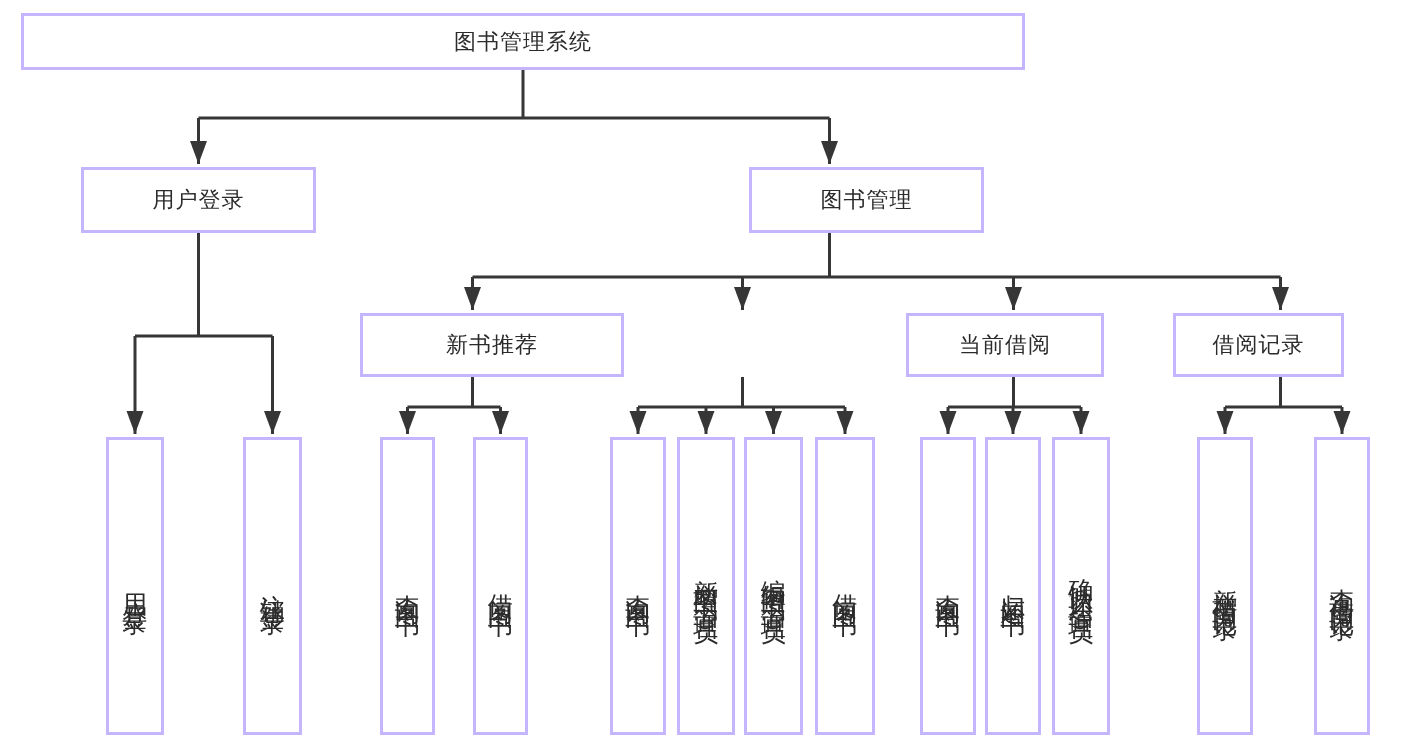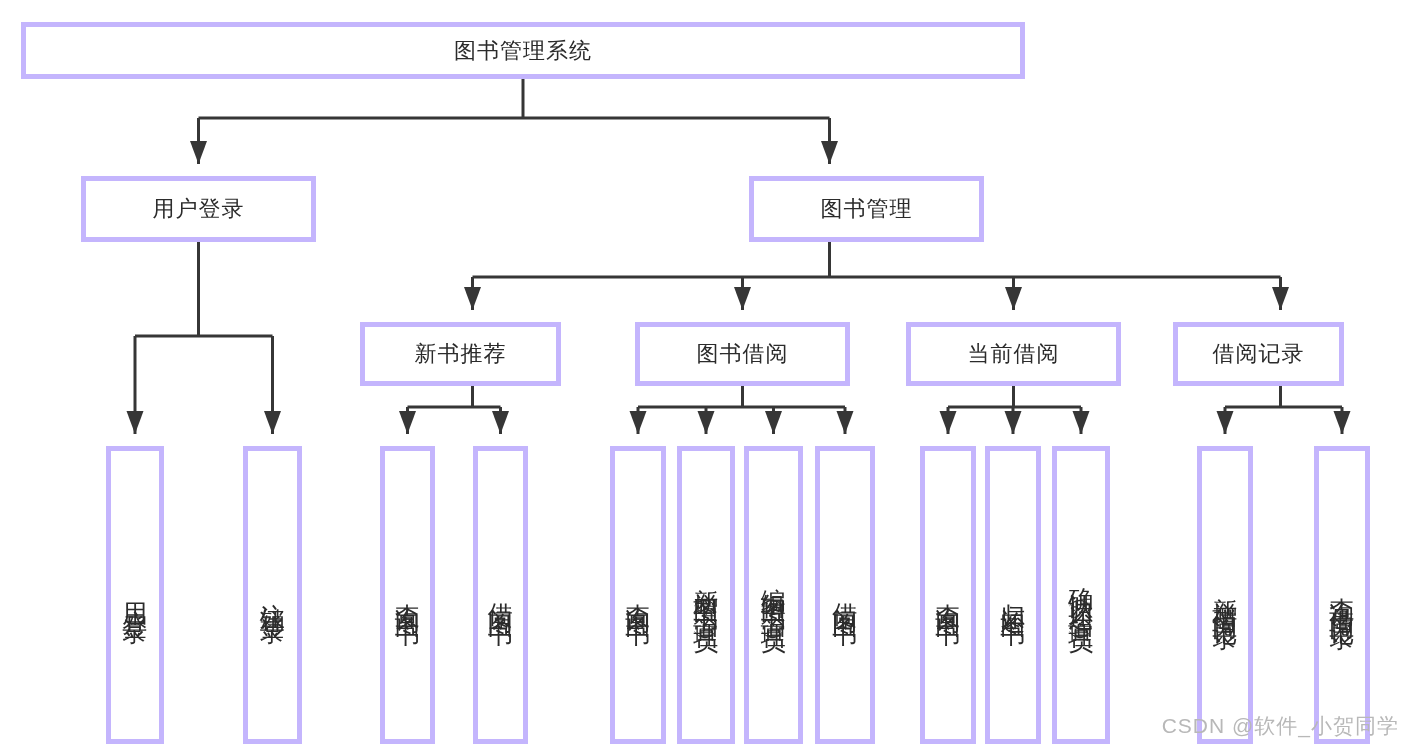--- a/index.html
+++ b/index.html
@@ -18,27 +18,26 @@
   #wires {
     position: absolute;
     left: 0;
     top: 0;
     z-index: 1;
   }
   .node {
     position: absolute;
     box-sizing: border-box;
     background: #ffffff;
-    border: 5px solid #c4b5fd;
+    border: 3px solid #c4b5fd;
     display: flex;
     align-items: center;
     justify-content: center;
     color: #2b2b2b;
     z-index: 2;
-    margin-top: 9px;
   }
   .node .lbl {
     font-size: 22px;
     letter-spacing: 1px;
     white-space: nowrap;
   }
   .vnode .lbl {
     writing-mode: vertical-rl;
     text-orientation: mixed;
     font-size: 25px;
@@ -116,27 +115,24 @@
     <span class="lbl">图书管理系统</span>
   </div>
 
   <div class="node" style="left:81px;top:167px;width:235px;height:66px">
     <span class="lbl">用户登录</span>
   </div>
   <div class="node" style="left:749px;top:167px;width:235px;height:66px">
     <span class="lbl">图书管理</span>
   </div>
 
-  <div class="node" style="left:360px;top:313px;width:201px;height:64px">
+  <div class="node" style="left:360px;top:313px;width:264px;height:64px">
     <span class="lbl">新书推荐</span>
   </div>
-  <div class="node" style="left:635px;top:313px;width:215px;height:64px">
-    <span class="lbl">图书借阅</span>
-  </div>
-  <div class="node" style="left:906px;top:313px;width:215px;height:64px">
+  <div class="node" style="left:906px;top:313px;width:198px;height:64px">
     <span class="lbl">当前借阅</span>
   </div>
   <div class="node" style="left:1173px;top:313px;width:171px;height:64px">
     <span class="lbl">借阅记录</span>
   </div>
 
   <div class="node vnode" style="left:106px;top:437px;width:58px;height:298px">
     <span class="lbl">用户登录</span>
   </div>
   <div class="node vnode" style="left:243px;top:437px;width:59px;height:298px">
@@ -173,15 +169,14 @@
     <span class="lbl">确认归还（管理员）</span>
   </div>
 
   <div class="node vnode" style="left:1197px;top:437px;width:56px;height:298px">
     <span class="lbl">新增借阅记录</span>
   </div>
   <div class="node vnode" style="left:1314px;top:437px;width:56px;height:298px">
     <span class="lbl">查询借阅记录</span>
   </div>
 
-  <div class="watermark">CSDN @软件_小贺同学</div>
 
 </div>
 
 </body></html>

